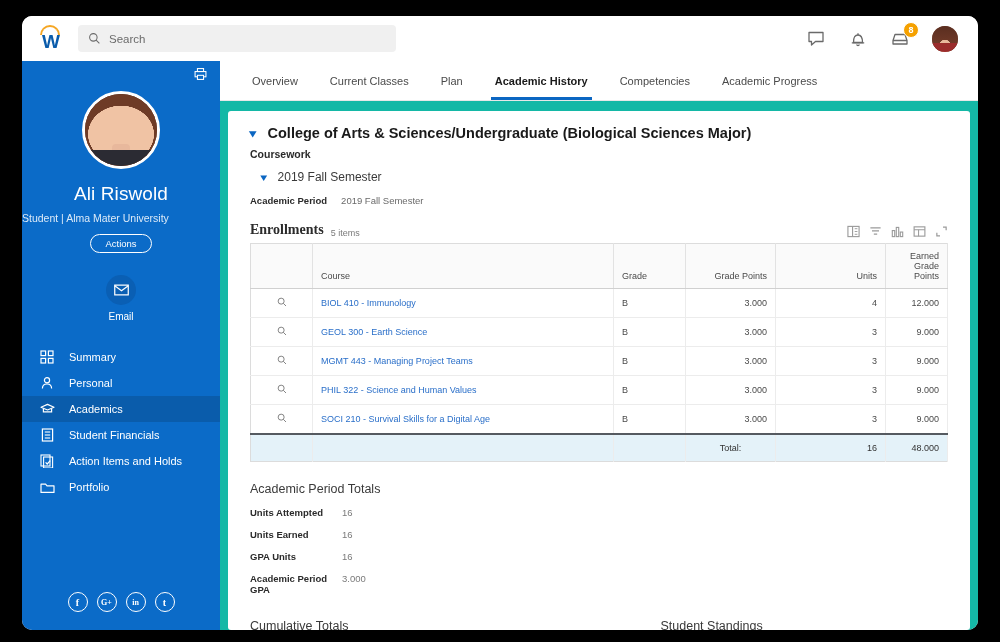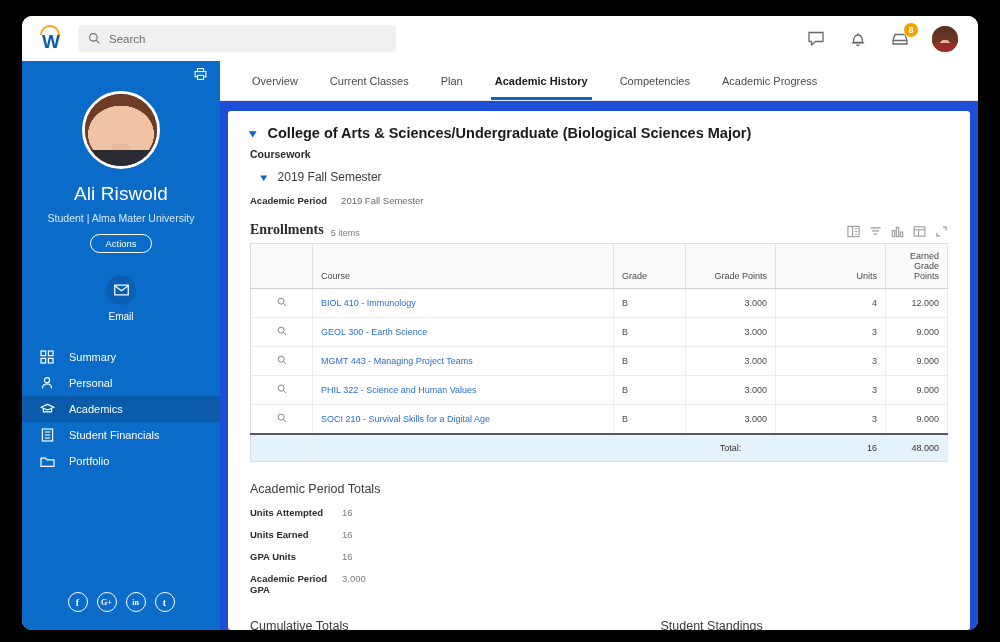--- a/index.html
+++ b/index.html
@@ -130,21 +130,21 @@
   .avatar-big .neck {
     position: absolute; left: 38%; right: 38%; bottom: 14%; height: 16%;
     background: #e8b89c; border-radius: 4px;
   }
   .sb-name {
     text-align: center; color: #fff;
     font-size: 19px; margin-top: 14px; font-weight: normal;
     letter-spacing: .1px;
   }
   .sb-sub {
-    text-align: center; color: #dceaf8;
+    text-align: left; color: #dceaf8;
     font-size: 10.5px; margin-top: 7px;
   }
   .actions-btn {
     display: block; margin: 10px auto 8px;
     border: 1px solid #ffffff; color: #ffffff;
     background: transparent;
     border-radius: 11px;
     font-size: 9.5px; padding: 3px 14px;
     cursor: pointer;
     font-family: "Liberation Sans", sans-serif;
@@ -175,21 +175,21 @@
   .soc {
     width: 20px; height: 20px; border-radius: 50%;
     border: 1.2px solid #ffffff;
     display: flex; align-items: center; justify-content: center;
     color: #ffffff; font-size: 10px; font-weight: bold;
     cursor: pointer;
     font-family: "Liberation Serif", serif;
   }
 
   
-  .main { flex: 1; background: #1d4ed8; min-width: 0; display: flex; flex-direction: column; }
+  .main { flex: 1; background: #14b8a6; min-width: 0; display: flex; flex-direction: column; }
   .tabs {
     background: #ffffff;
     height: 40px; flex: 0 0 40px;
     display: flex; align-items: stretch;
     padding-left: 16px;
     border-bottom: 1px solid #e8e8e8;
   }
   .tab {
     display: flex; align-items: center;
     padding: 0 16px;
@@ -394,20 +394,30 @@
         <div class="nav-item">
           <span class="nav-icon">
             <svg width="13" height="14" viewBox="0 0 13 14">
               <rect x="1.4" y="1" width="10.2" height="12" fill="none" stroke="#fff" stroke-width="1.2"></rect>
               <line x1="3.8" y1="4" x2="9.2" y2="4" stroke="#fff" stroke-width="1.1"></line>
               <line x1="3.8" y1="7" x2="9.2" y2="7" stroke="#fff" stroke-width="1.1"></line>
               <line x1="3.8" y1="10" x2="9.2" y2="10" stroke="#fff" stroke-width="1.1"></line>
             </svg>
           </span>
           <span>Student Financials</span>
+        </div>
+        <div class="nav-item">
+          <span class="nav-icon">
+            <svg width="14" height="14" viewBox="0 0 14 14">
+              <rect x="1" y="1" width="9" height="11" fill="none" stroke="#fff" stroke-width="1.1"></rect>
+              <rect x="3.6" y="3" width="9" height="11" fill="none" stroke="#fff" stroke-width="1.1"></rect>
+              <path d="M5.6 8.4l1.6 1.6 3-3.4" fill="none" stroke="#fff" stroke-width="1.2"></path>
+            </svg>
+          </span>
+          <span>Action Items and Holds</span>
         </div>
         <div class="nav-item">
           <span class="nav-icon">
             <svg width="15" height="13" viewBox="0 0 15 13">
               <path d="M1 3.2h4.6l1.4 1.6H14V11.4H1z" fill="none" stroke="#fff" stroke-width="1.2" stroke-linejoin="round"></path>
             </svg>
           </span>
           <span>Portfolio</span>
         </div>
       </div>

